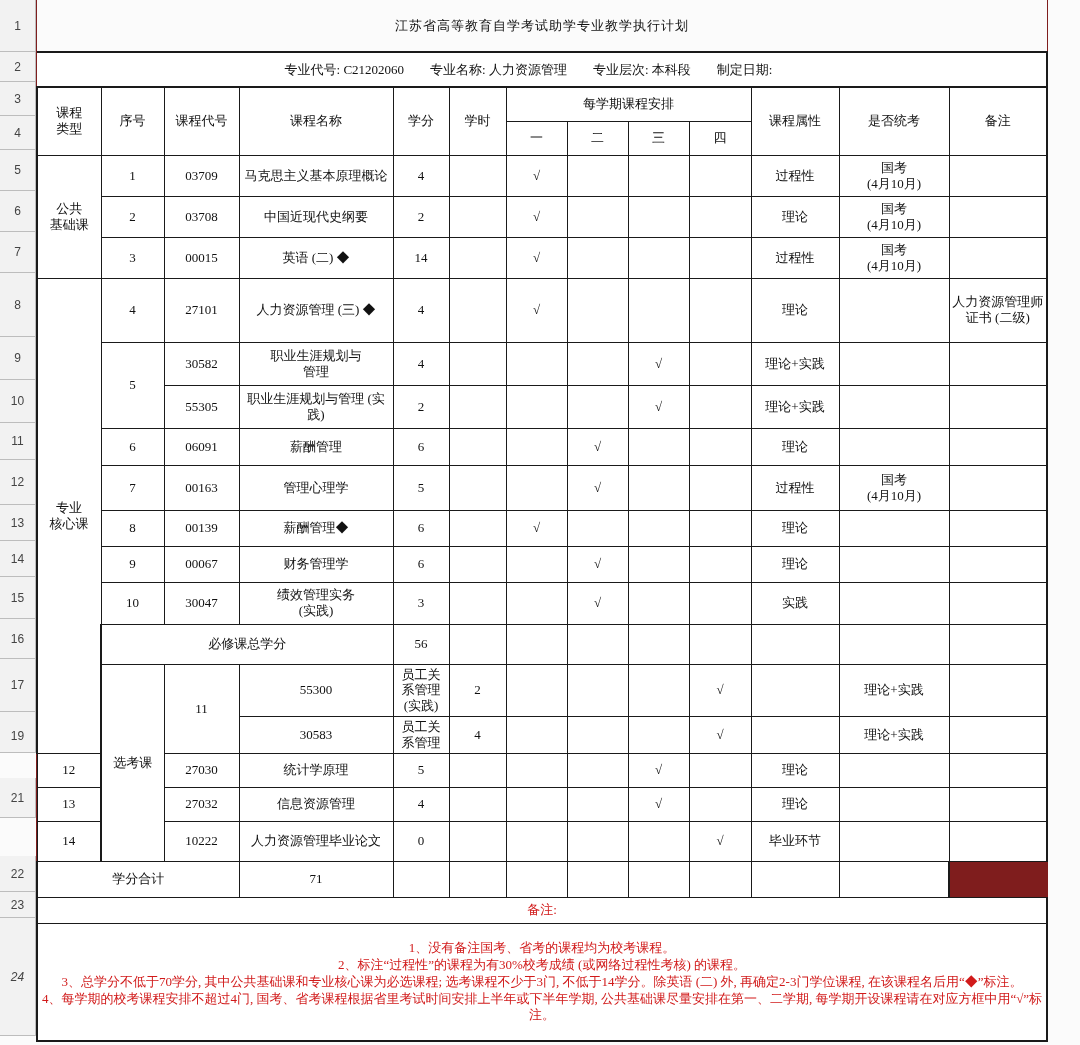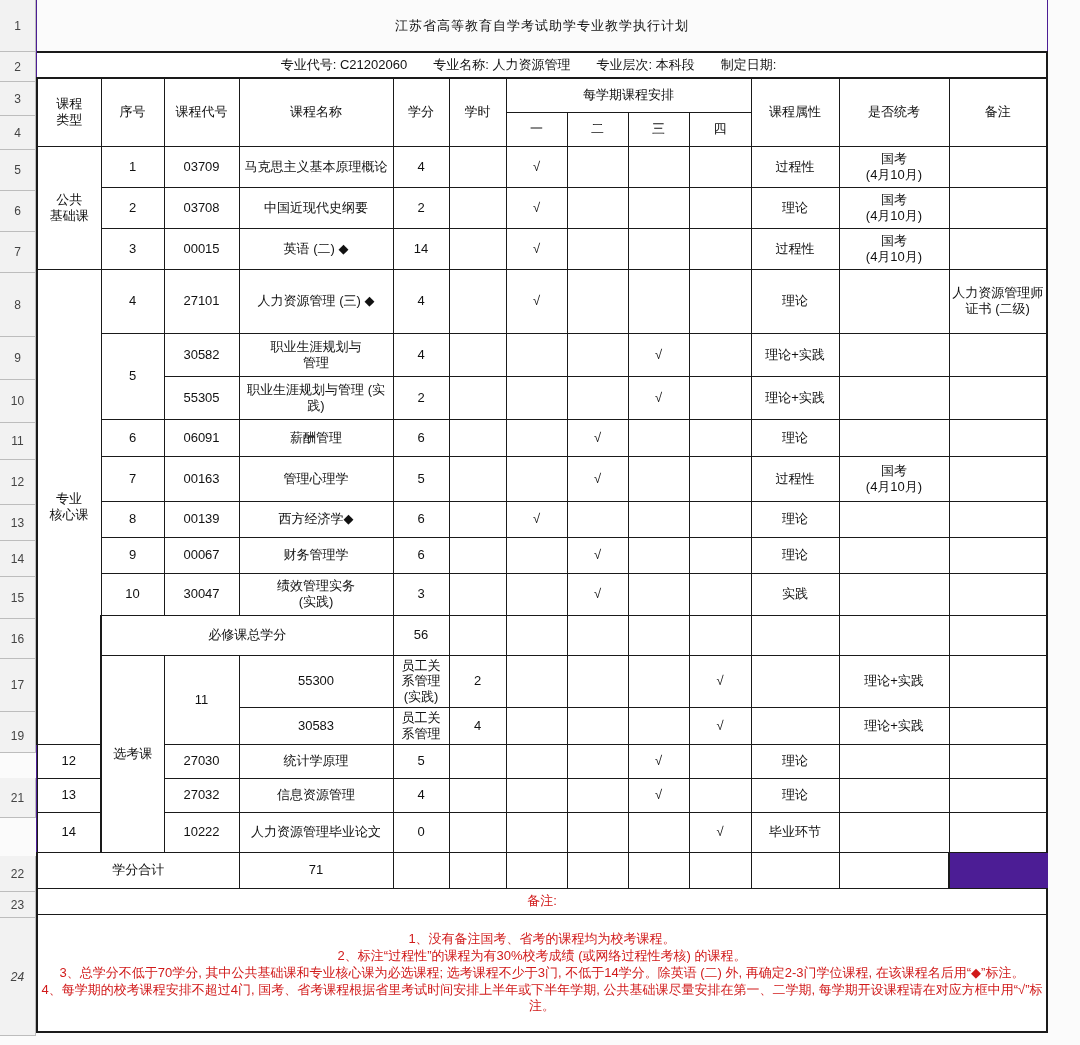--- a/index.html
+++ b/index.html
@@ -22,40 +22,41 @@
     font-size:12px;color:#444;
     box-sizing:border-box;
   }
 
   
   table.plan{
     position:absolute;left:36px;top:0;
     width:1010px;
     border-collapse:collapse;
     table-layout:fixed;
-    background:#4c1d95;
+    background:#7f1d1d;
+    font-family:Liberation Serif, serif;
   }
   table.plan td,table.plan th{
     border:1px solid #1a1a1a;
     padding:2px 2px;
     font-weight:normal;
     font-size:13px;
     text-align:center;
     vertical-align:middle;
     line-height:1.22;
     background:#fff;
     box-sizing:border-box;
   }
   .title-cell{
     font-size:23px;font-weight:bold;letter-spacing:1px;
     border:none !important;border-bottom:2px solid #1a1a1a !important;
     height:52px;background:#fbfbfb !important;
   }
   .info-cell{
-    text-align:left;font-size:13px;height:26px;
+    text-align:left;font-size:13px;height:35px;
     padding-left:6px;border-left:none !important;border-right:2px solid #1a1a1a !important;
   }
   .info-cell span.seg{display:inline-block;margin-right:26px;white-space:nowrap;}
   .hdr{font-size:13.5px;}
   .thick-l{border-left:2px solid #1a1a1a !important;}
   .thick-r{border-right:2px solid #1a1a1a !important;}
   .thick-t{border-top:2px solid #1a1a1a !important;}
   .thick-b{border-bottom:2px solid #1a1a1a !important;}
   .chk{font-size:14px;}
   .cat{font-size:13.5px;}
@@ -296,21 +297,21 @@
         <td>
           <div>国考</div>
           <div>(4月10月)</div>
         </td>
         <td class="thick-r"></td>
       </tr>
 
       <tr style="height:36px">
         <td>8</td>
         <td>00139</td>
-        <td>西方经济学◆</td>
+        <td>薪酬管理◆</td>
         <td>6</td>
         <td></td>
         <td class="chk">√</td>
         <td class="chk"></td>
         <td class="chk"></td>
         <td class="chk"></td>
         <td>理论</td>
         <td></td>
         <td class="thick-r"></td>
       </tr>

